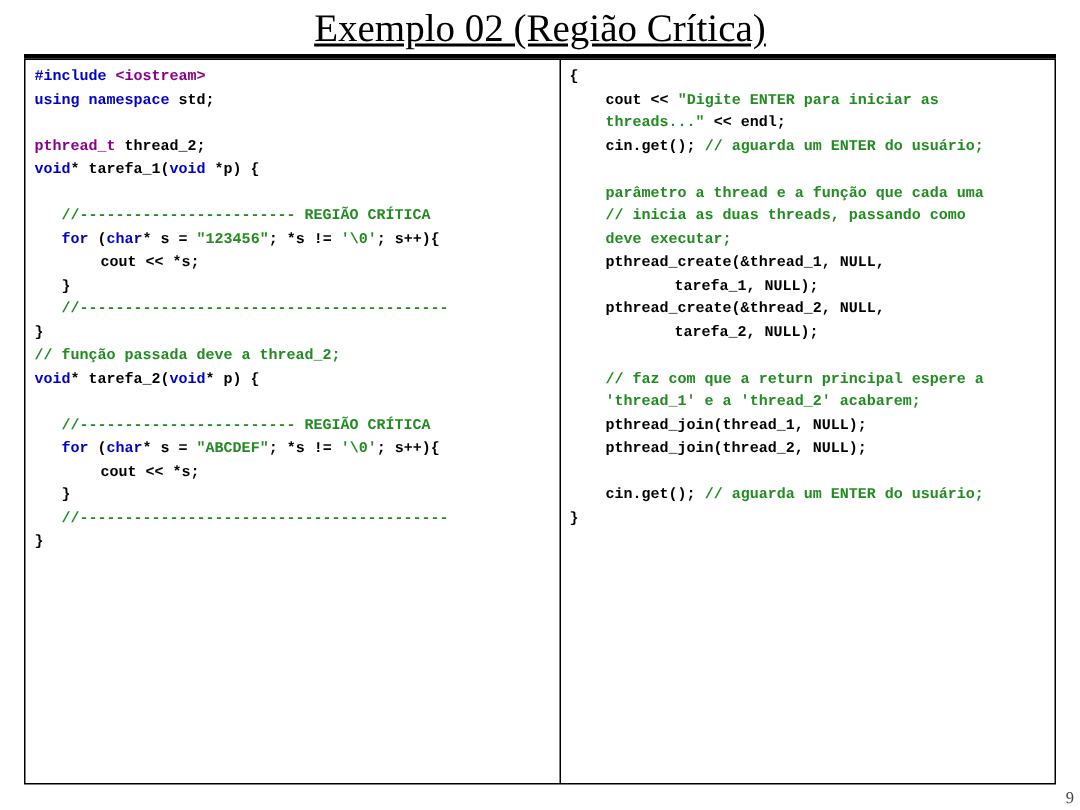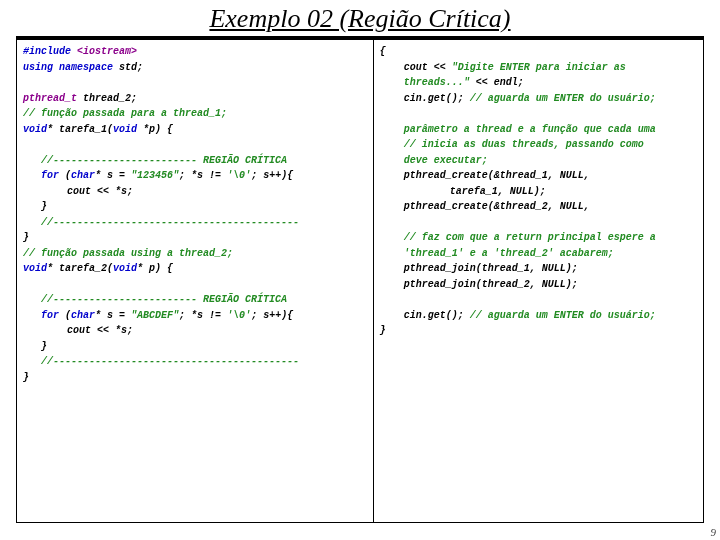--- a/index.html
+++ b/index.html
@@ -9,21 +9,20 @@
     background: #fff;
     width: 720px;
     height: 540px;
     overflow: hidden;
   }
   .page {
     width: 720px;
     height: 540px;
     position: relative;
     box-sizing: border-box;
-    font-style: italic;
   }
   .title-wrap {
     text-align: center;
     padding: 4px 0 2px 0;
     border-bottom: 3px solid #000;
     margin: 0 16px;
   }
   .title {
     margin: 0;
     font-size: 26px;
@@ -82,30 +81,29 @@
     <h1 class="title">Exemplo 02 (Região Crítica)</h1>
   </div>
 
   <div class="cols">
 
     <div class="col col-left">
       <div><span class="k">#include </span><span class="m">&lt;iostream&gt;</span></div>
       <div><span class="k">using namespace </span><span>std;</span></div>
       <div>&nbsp;</div>
       <div><span class="m">pthread_t </span><span>thread_2;</span></div>
-      <div class="cg">// função passada para a thread_1;</div>
       <div><span class="k">void</span><span>* tarefa_1(</span><span class="k">void</span><span> *p) {</span></div>
       <div>&nbsp;</div>
       <div><span class="indent1 cg">//------------------------ REGIÃO CRÍTICA</span></div>
       <div><span class="indent1"><span class="k">for </span><span>(</span><span class="k">char</span><span>* s = </span><span class="s">"123456"</span><span>; *s != </span><span class="s">'\0'</span><span>; s++){</span></span></div>
       <div><span class="indent2">cout &lt;&lt; *s;</span></div>
       <div><span class="indent1">}</span></div>
       <div><span class="indent1 cg">//-----------------------------------------</span></div>
       <div>}</div>
-      <div class="cg">// função passada using a thread_2;</div>
+      <div class="cg">// função passada deve a thread_2;</div>
       <div><span class="k">void</span><span>* tarefa_2(</span><span class="k">void</span><span>* p) {</span></div>
       <div>&nbsp;</div>
       <div><span class="indent1 cg">//------------------------ REGIÃO CRÍTICA</span></div>
       <div><span class="indent1"><span class="k">for </span><span>(</span><span class="k">char</span><span>* s = </span><span class="s">"ABCDEF"</span><span>; *s != </span><span class="s">'\0'</span><span>; s++){</span></span></div>
       <div><span class="indent2">cout &lt;&lt; *s;</span></div>
       <div><span class="indent1">}</span></div>
       <div><span class="indent1 cg">//-----------------------------------------</span></div>
       <div>}</div>
     </div>
 
@@ -114,20 +112,21 @@
       <div><span class="indentR1"><span>cout &lt;&lt; </span><span class="s">"Digite ENTER para iniciar as</span></span></div>
       <div><span class="indentR1"><span class="s">threads..." </span><span>&lt;&lt; endl;</span></span></div>
       <div><span class="indentR1"><span>cin.get(); </span><span class="cg">// aguarda um ENTER do usuário;</span></span></div>
       <div>&nbsp;</div>
       <div><span class="indentR1 cg">parâmetro a thread e a função que cada uma</span></div>
       <div><span class="indentR1 cg">// inicia as duas threads, passando como</span></div>
       <div><span class="indentR1 cg">deve executar;</span></div>
       <div><span class="indentR1">pthread_create(&amp;thread_1, NULL,</span></div>
       <div><span class="indentR2">tarefa_1, NULL);</span></div>
       <div><span class="indentR1">pthread_create(&amp;thread_2, NULL,</span></div>
+      <div><span class="indentR2">tarefa_2, NULL);</span></div>
       <div>&nbsp;</div>
       <div><span class="indentR1 cg">// faz com que a return principal espere a</span></div>
       <div><span class="indentR1 cg">'thread_1' e a 'thread_2' acabarem;</span></div>
       <div><span class="indentR1">pthread_join(thread_1, NULL);</span></div>
       <div><span class="indentR1">pthread_join(thread_2, NULL);</span></div>
       <div>&nbsp;</div>
       <div><span class="indentR1"><span>cin.get(); </span><span class="cg">// aguarda um ENTER do usuário;</span></span></div>
       <div>}</div>
     </div>
   </div>

